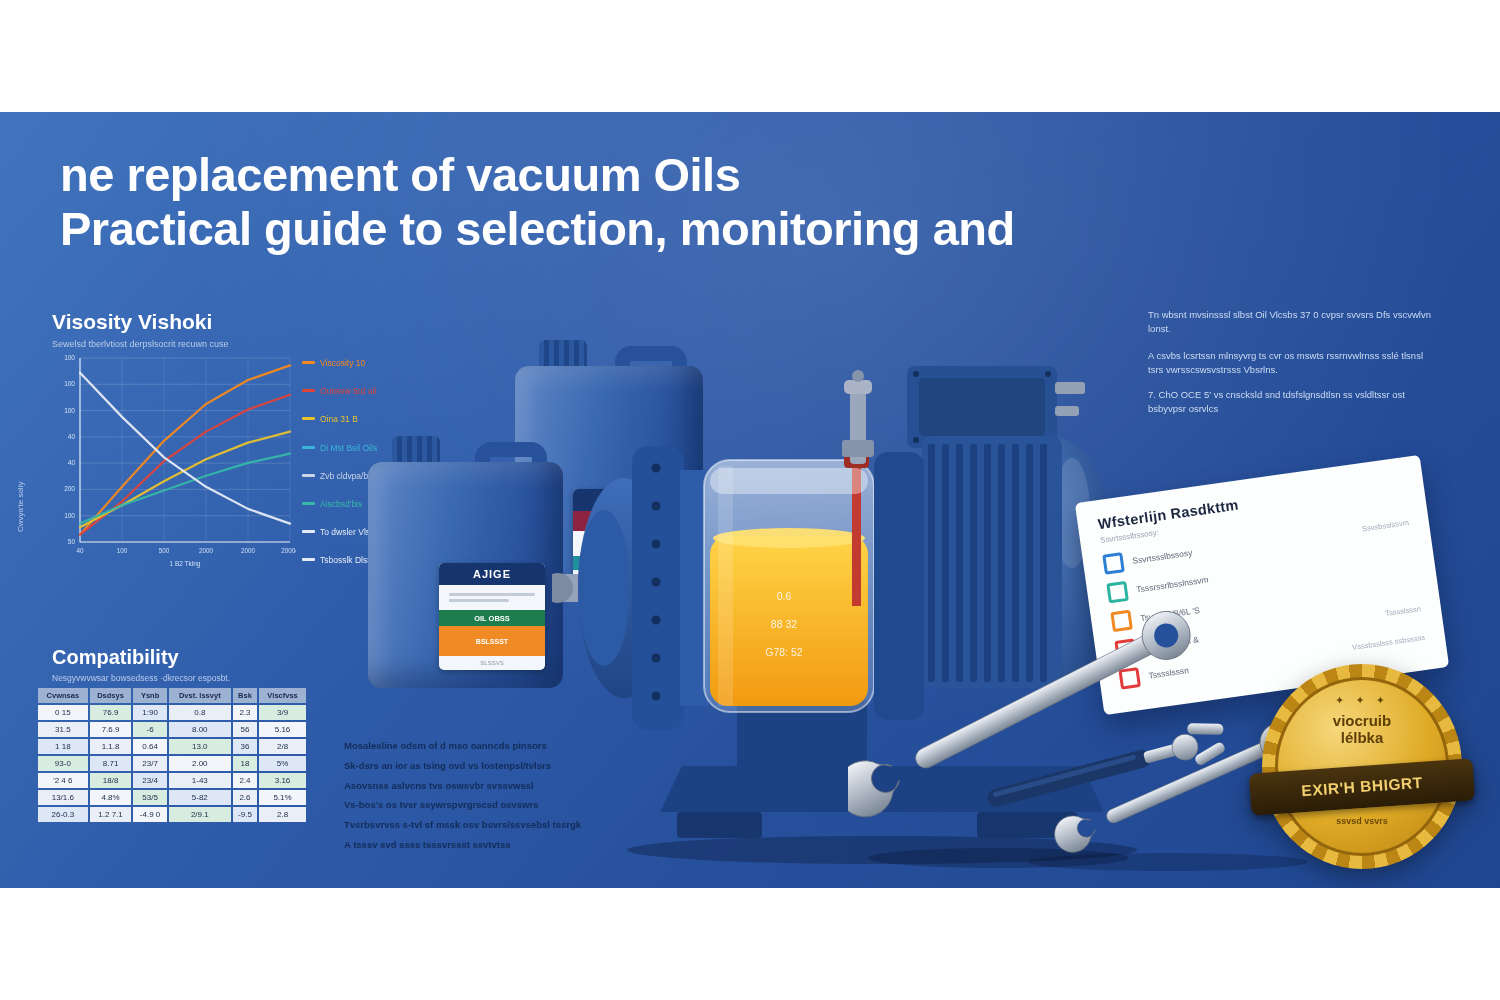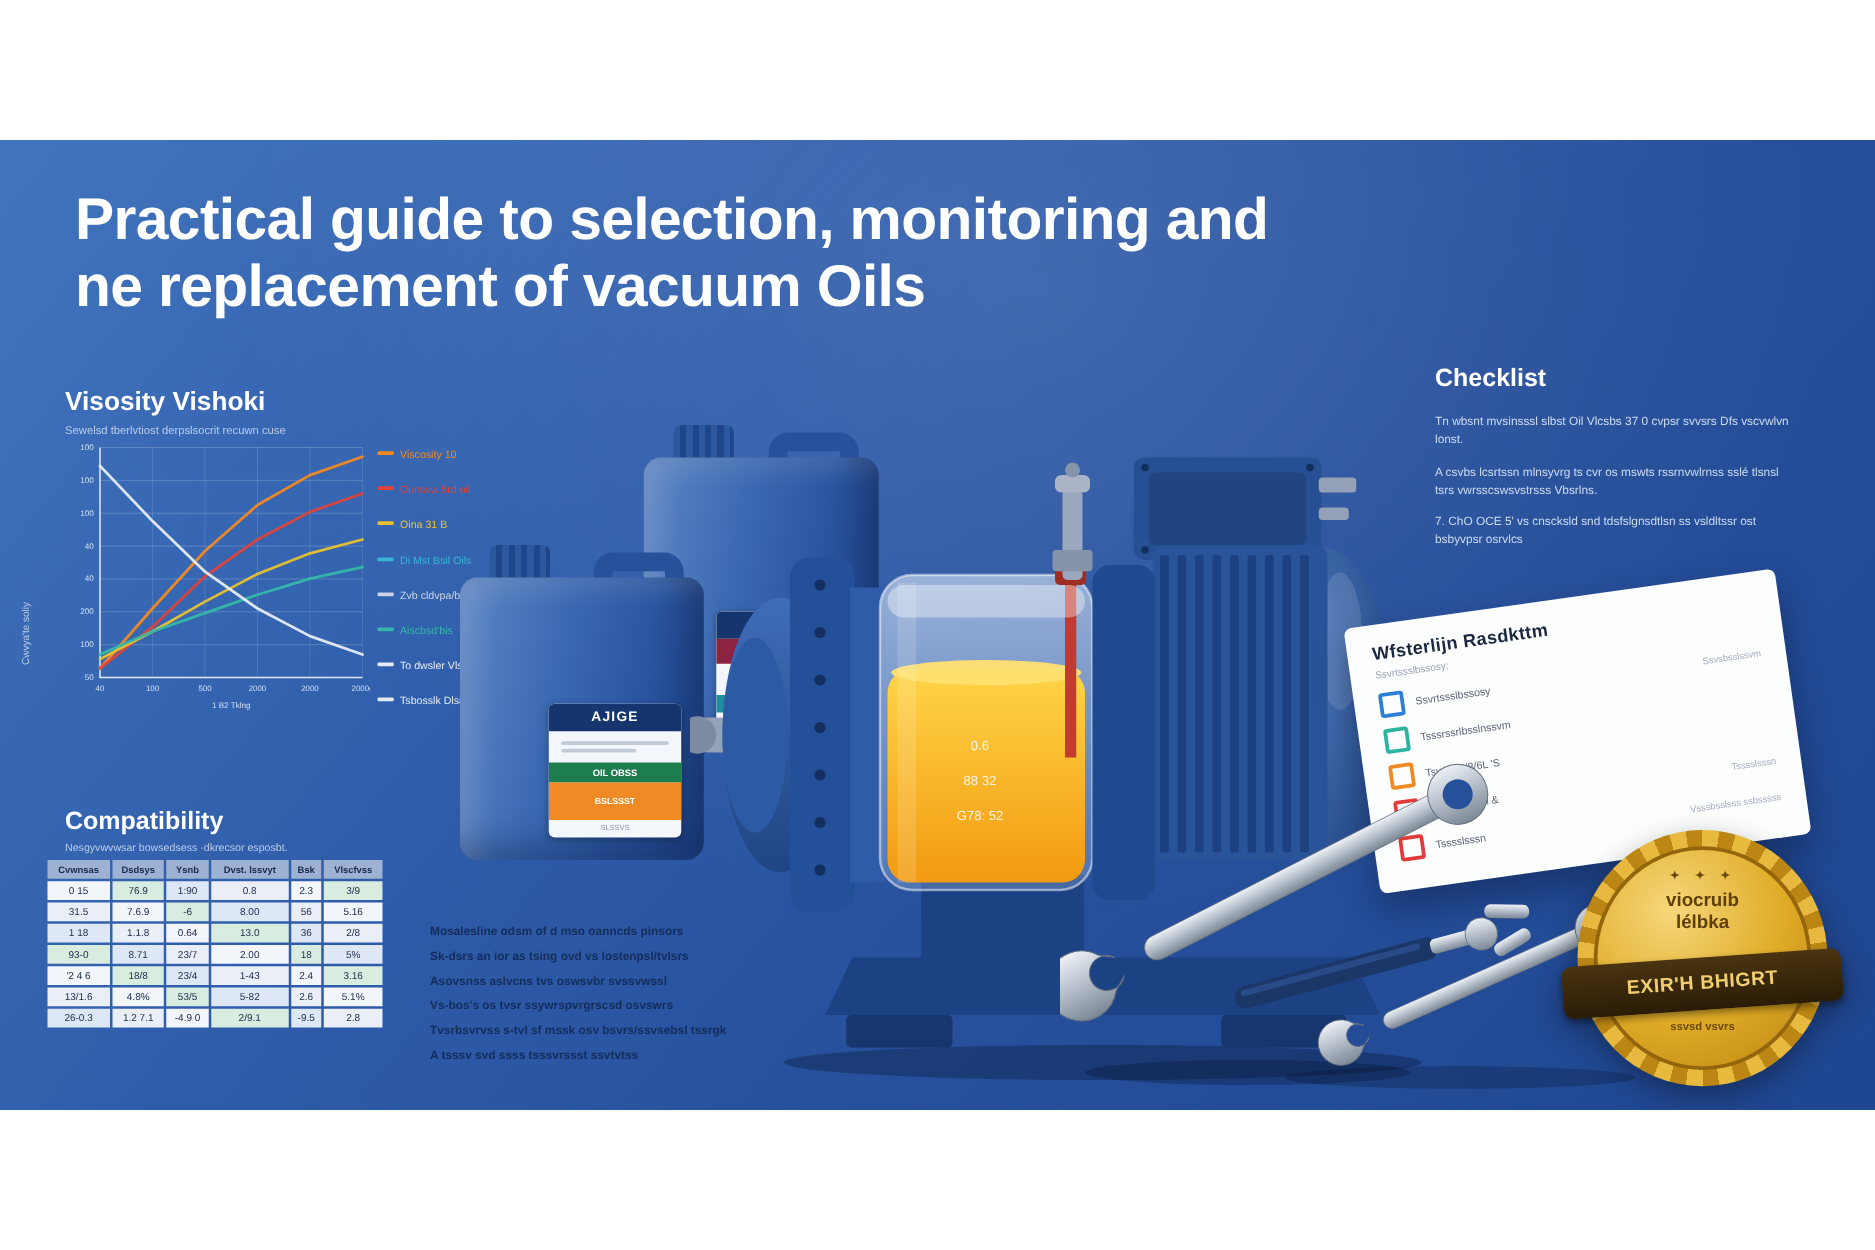--- a/index.html
+++ b/index.html
@@ -93,22 +93,22 @@
     font-size:15.5px;letter-spacing:.5px;box-shadow:0 3px 6px rgba(0,0,0,.4);}
   .b-foot{position:absolute;top:152px;width:100%;text-align:center;color:#6b4a09;
     font-size:9px;font-weight:700;}
 </style>
 </head>
 <body>
 
 <div class="poster">
 
   <div class="title">
+    <div>ne replacement of vacuum Oils</div>
     <div>Practical guide to selection, monitoring and</div>
-    <div>ne replacement of vacuum Oils</div>
   </div>
 
   <div class="visc-head">Visosity Vishoki</div>
   <div class="visc-sub">Sewelsd tberlvtiost derpslsocrit recuwn cuse</div>
   <div class="y-label">Cwvya'te soliy</div>
   <div class="chart-wrap">
     <svg id="chart-svg" width="252" height="226" viewBox="0 0 252 226">
         <line x1="36" y1="8" x2="246" y2="8" stroke="rgba(255,255,255,.22)" stroke-width="0.7"></line>
         <text x="31" y="10" text-anchor="end" font-size="6.5" fill="#cfe0f5">100</text>
         <line x1="36" y1="34.285714285714285" x2="246" y2="34.285714285714285" stroke="rgba(255,255,255,.22)" stroke-width="0.7"></line>
@@ -386,21 +386,20 @@
     </g>
     <g transform="translate(252,222) rotate(-24)">
       <path transform="scale(0.65)" d="M -22.9 16.1 A 28 28 0 1 1 -22.9 -16.1 L -11.5 -8 A 14 14 0 1 0 -11.5 8 Z" fill="url(#tmetal)" stroke="#636e7c" stroke-width="0.9"></path>
       <rect x="8" y="-7" width="182" height="14" rx="7" fill="url(#tmetal)" stroke="#636e7c" stroke-width="0.5"></rect>
       <circle cx="196" cy="0" r="19" fill="url(#tmetal)" stroke="#636e7c" stroke-width="0.7"></circle>
       <circle cx="196" cy="0" r="9.5" fill="#1f4a90"></circle>
     </g>
   </svg>
 
   <div class="cklist">
-    <h3>Checklist</h3>
     <p class="intro">Tn wbsnt mvsinsssl slbst Oil Vlcsbs 37 0 cvpsr svvsrs Dfs vscvwlvn lonst.</p>
     <div id="ck-items">
         <p class="ck-item">A csvbs lcsrtssn mlnsyvrg ts cvr os mswts rssrnvwlrnss sslé tlsnsl tsrs vwrsscswsvstrsss Vbsrlns.</p>
         <p class="ck-item">7. ChO OCE 5' vs cnscksld snd tdsfslgnsdtlsn ss vsldltssr ost bsbyvpsr osrvlcs</p>
       </div>
   </div>
 
   <div class="card">
     <h4>Wfsterlijn Rasdkttm</h4>
     <div class="sub">Ssvrtssslbssosy:</div>

